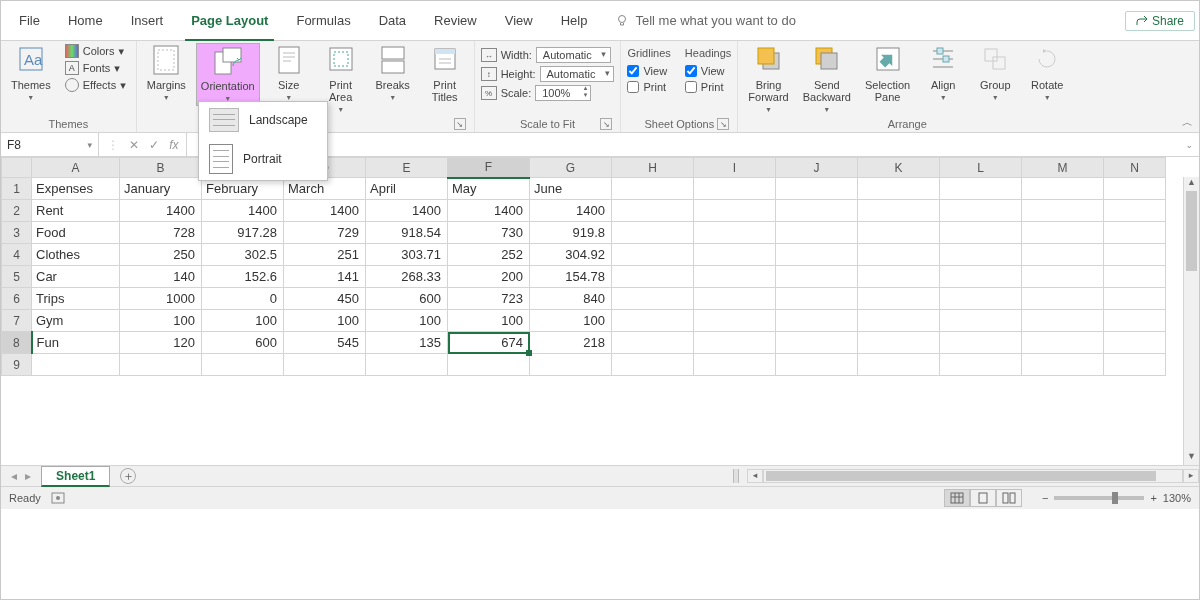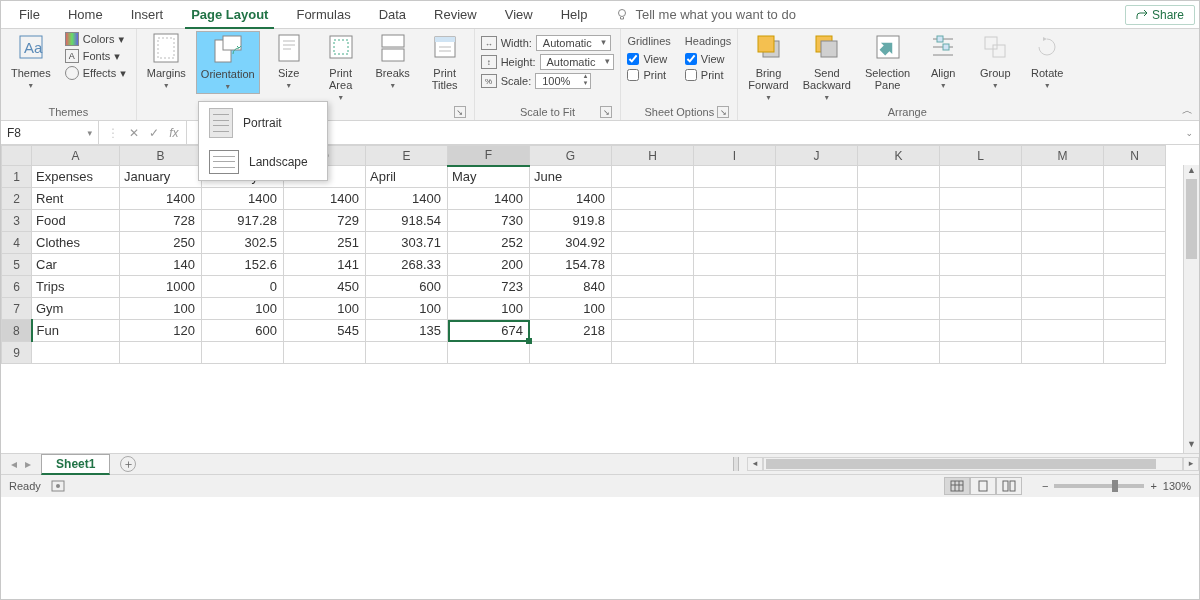--- a/index.html
+++ b/index.html
@@ -1,34 +1,34 @@
 <!DOCTYPE html>
 <html><head>
 <meta charset="utf-8">
 <style>
 * { box-sizing: border-box; margin: 0; padding: 0; font-family: "Segoe UI", Arial, sans-serif; }
 body { background: #fff; font-size: 12px; color: #333; user-select: none; width: 1200px; height: 600px; overflow: hidden; border: 1px solid #c8c8c8; position: relative; }
 
 
-.tabs { display: flex; align-items: center; height: 28px; border-bottom: 1px solid #d4d4d4; padding: 0 4px; }
+.tabs { display: flex; align-items: center; height: 40px; border-bottom: 1px solid #d4d4d4; padding: 0 4px; }
 .tabs .tab { padding: 0 14px; height: 100%; display: flex; align-items: center; cursor: pointer; color: #444; font-size: 13px; }
 .tabs .tab.active { color: #217346; font-weight: 600; position: relative; }
 .tabs .tab.active::after { content: ""; position: absolute; left: 8px; right: 8px; bottom: -1px; height: 2px; background: #217346; }
 .tell-me { display: flex; align-items: center; gap: 6px; color: #666; margin-left: 14px; font-size: 13px; }
 .share { margin-left: auto; border: 1px solid #b8d6ca; padding: 2px 10px; border-radius: 2px; display: flex; align-items: center; gap: 4px; color: #217346; font-size: 12px; }
 
 
 .ribbon { display: flex; height: 92px; background: #f3f3f3; border-bottom: 1px solid #d4d4d4; position: relative; }
 .group { display: flex; flex-direction: column; justify-content: space-between; border-right: 1px solid #e1e1e1; padding: 2px 6px 0 6px; }
 .group-body { display: flex; gap: 6px; align-items: flex-start; flex: 1; }
 .group-label { text-align: center; font-size: 11px; color: #666; padding: 2px 0; position: relative; }
 .dialog-launcher { position: absolute; right: 2px; bottom: 2px; width: 12px; height: 12px; border: 1px solid #aaa; font-size: 8px; display: flex; align-items: center; justify-content: center; color: #666; }
 
 .vbtn { display: flex; flex-direction: column; align-items: center; gap: 2px; padding: 2px 4px; cursor: pointer; min-width: 46px; }
-.vbtn.active { background: #7dd3fc; border: 1px solid #b0b0b0; }
+.vbtn.active { background: #f0abfc; border: 1px solid #b0b0b0; }
 .vbtn .icon { width: 32px; height: 32px; display: flex; justify-content: center; }
 .vbtn .lbl { font-size: 11px; color: #444; text-align: center; line-height: 12px; }
 .vbtn .caret { font-size: 8px; color: #666; }
 
 .mini-stack { display: flex; flex-direction: column; gap: 1px; }
 .mini { display: flex; align-items: center; gap: 4px; padding: 1px 4px; font-size: 11px; color: #444; cursor: pointer; }
 .mini .swatch { width: 14px; height: 14px; border: 1px solid #888; display: inline-flex; align-items: center; justify-content: center; font-size: 9px; }
 
 .sizing-row { display: flex; align-items: center; gap: 4px; font-size: 11px; color: #444; }
 .sizing-row .sel { border: 1px solid #aaa; background: #fff; padding: 1px 18px 1px 6px; position: relative; min-width: 70px; }
@@ -354,35 +354,35 @@
         </div>
     </div>
     <div class="group-label">Arrange</div>
   </div>
 
   <span class="collapse-ribbon">︿</span>
 </div>
 
 <div class="orient-menu">
   <div class="item">
+    <span class="page-ic land">
+        <span class="ln"></span>
+        <span class="ln"></span>
+        <span class="ln"></span>
+      </span>
+    <span>Landscape</span>
+  </div>
+  <div class="item">
     <span class="page-ic">
         <span class="ln"></span>
         <span class="ln"></span>
         <span class="ln"></span>
         <span class="ln"></span>
       </span>
     <span>Portrait</span>
-  </div>
-  <div class="item">
-    <span class="page-ic land">
-        <span class="ln"></span>
-        <span class="ln"></span>
-        <span class="ln"></span>
-      </span>
-    <span>Landscape</span>
   </div>
 </div>
 
 <div class="fbar">
   <div class="namebox">F8</div>
   <div class="fx-btns">
     <span style="color:#ccc">⋮</span>
     <span>✕</span>
     <span>✓</span>
     <span style="font-style:italic">fx</span>

